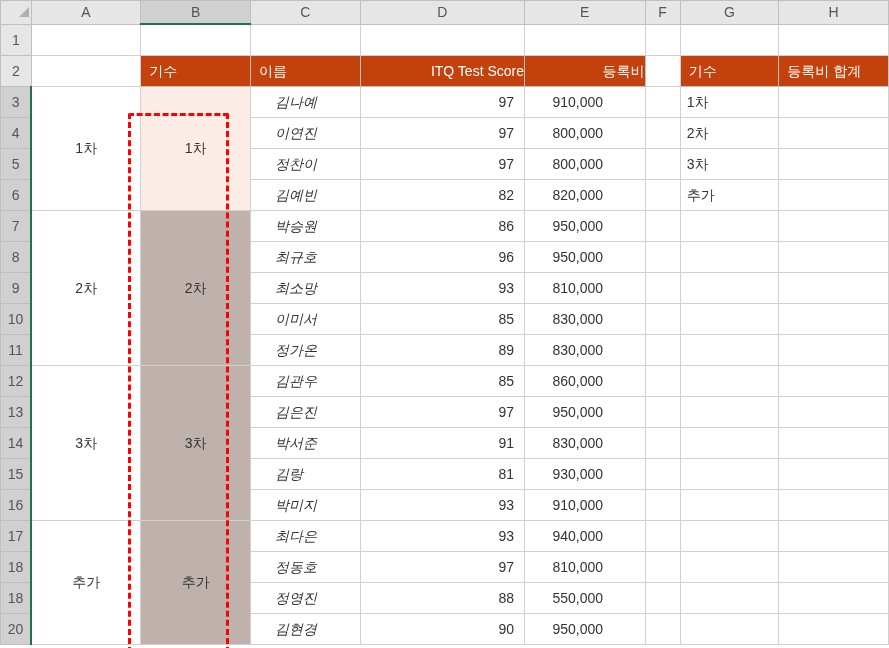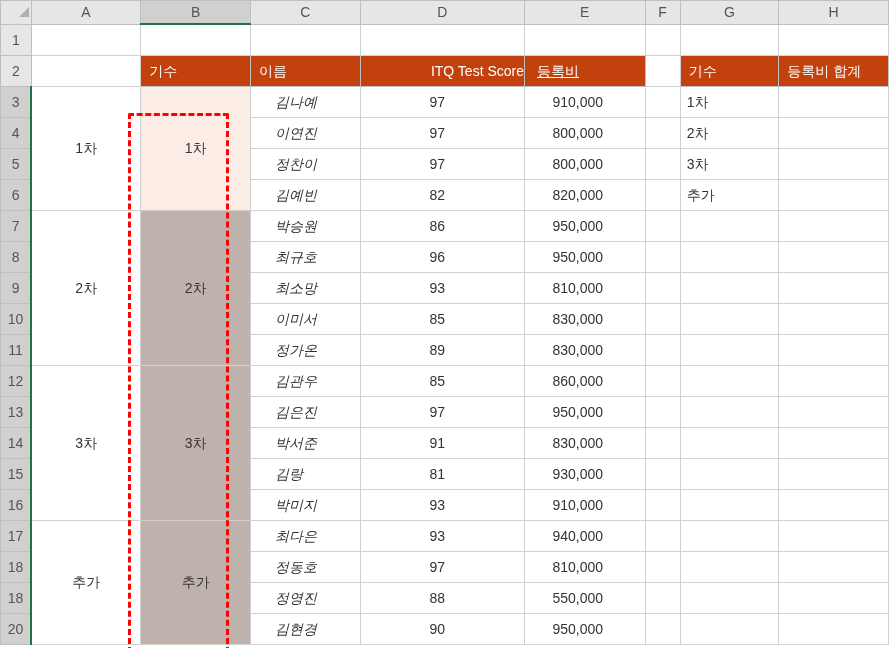--- a/index.html
+++ b/index.html
@@ -77,35 +77,35 @@
   .cG{width:90px;} .cH{width:100px;}
 
   
   td.band {
     background: #c2410c;
     color: #fff;
     padding-left: 8px;
     border-color: #c0c0c0;
   }
   td.band.center { text-align:right; padding-left:0; }
-  td.band.right { text-align:left; padding-left:12px;text-decoration:underline; }
+  td.band.right { text-align:right; padding-left:12px; }
 
   
   td.mergedA { text-align:center; vertical-align:middle; }
 
   
   td.mergedB {
     text-align:center; vertical-align:middle;
     background:#bfb1ac;
   }
   td.mergedB.first { background:#fcece6; }
 
   
   td.name { padding-left:24px;font-style:italic; }
-  td.num  { text-align:center; padding-right:10px; }
+  td.num  { text-align:right; padding-right:10px; }
   td.val  { text-align:center; padding-right:14px; }
 
   
   td.sumlabel { padding-left:6px; }
   td.sumval { }
 
   
   .sel-outline {
     position:absolute;
     border:3px dashed #ff0000;

